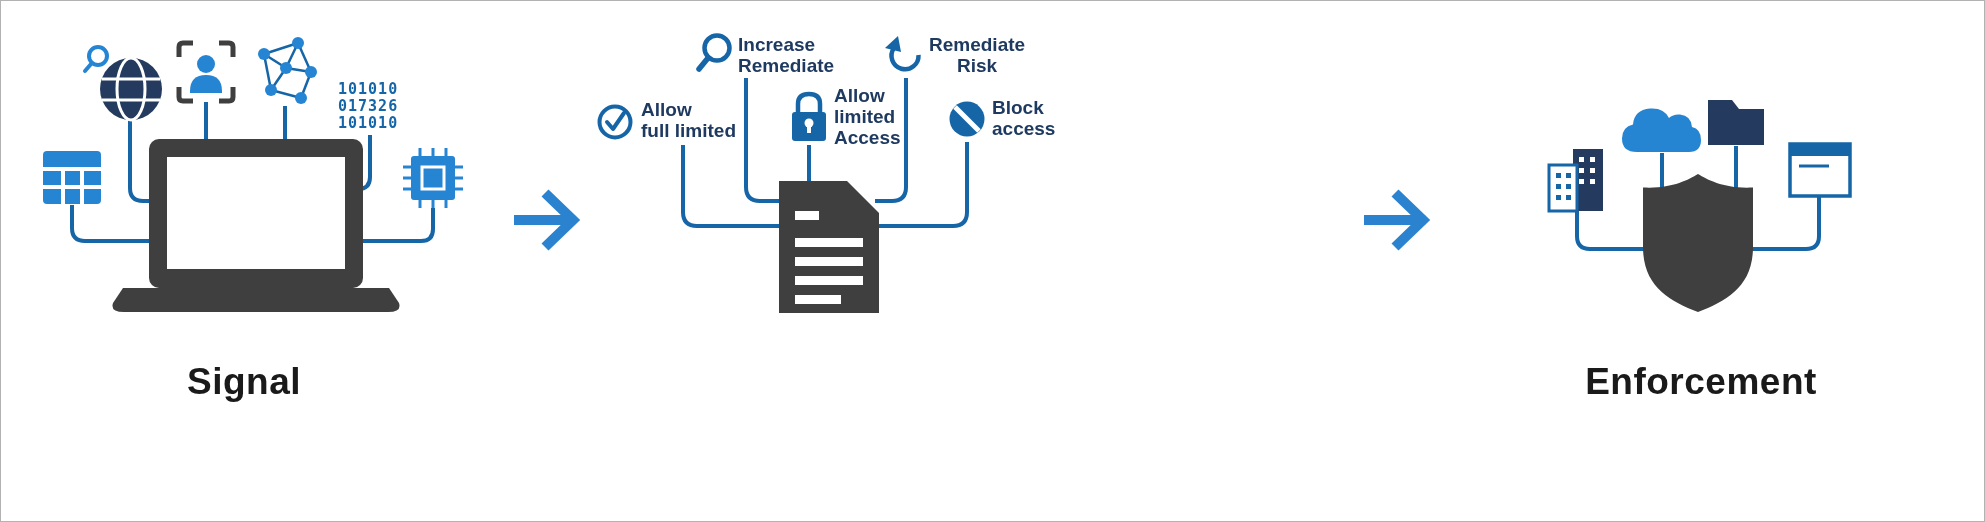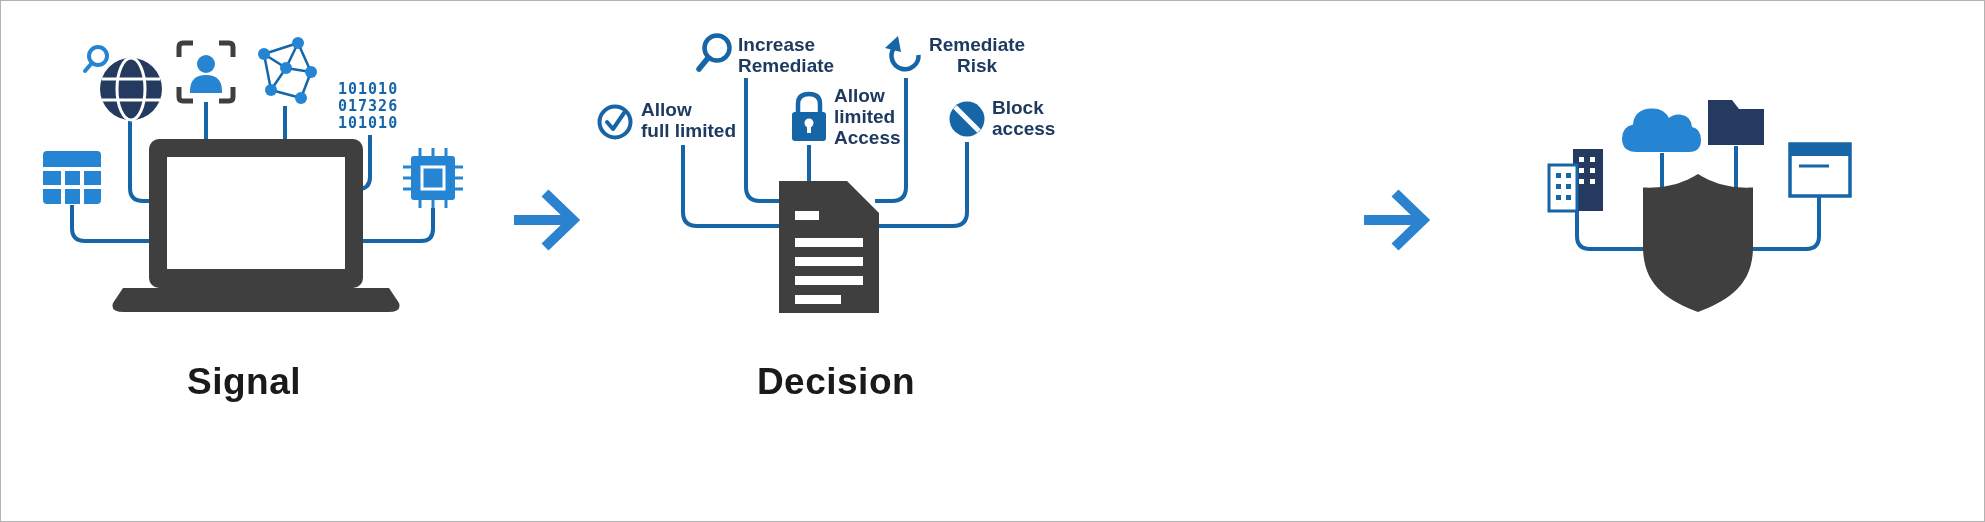--- a/index.html
+++ b/index.html
@@ -248,15 +248,15 @@
     <span>Remediate</span>
     <span>Risk</span>
   </div>
 
   <div class="opt-text" style="left:991px;top:96px;">
     <span>Block</span>
     <span>access</span>
   </div>
 
   <div class="section-label" style="left:83px;">Signal</div>
-  <div class="section-label" style="left:675px;">Decision</div>
+  <div class="section-label" style="left:1540px;">Enforcement</div>
 
 </div>
 
 </body></html>

